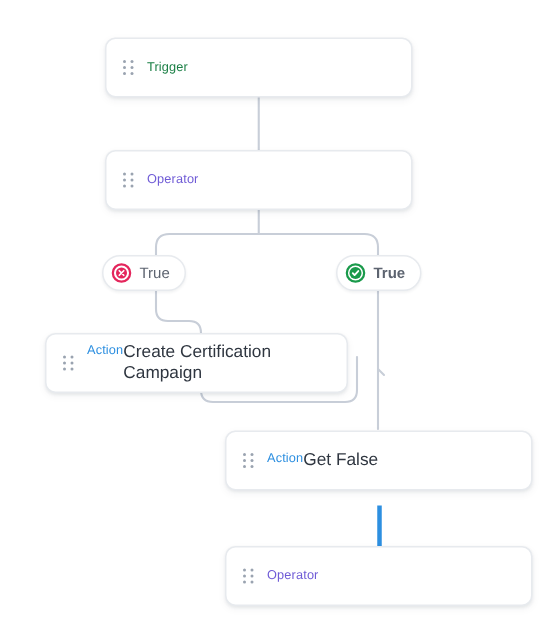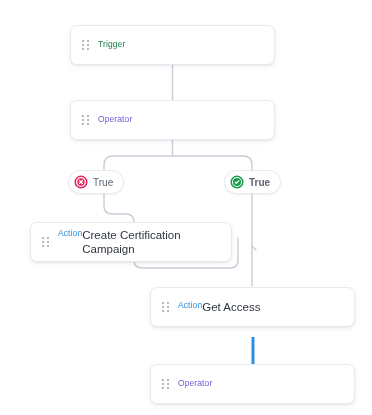--- a/index.html
+++ b/index.html
@@ -195,21 +195,21 @@
     <span class="handle">
       <i></i>
         <i></i>
         <i></i>
         <i></i>
         <i></i>
         <i></i>
     </span>
     <span class="node-text">
       <span class="kind action">Action</span>
-      <span class="title">Get Access</span>
+      <span class="title">Get False</span>
     </span>
   </div>
 
   <div class="node" style="left:150px; top:364px; width:205px; height:40px;">
     <span class="handle">
       <i></i>
         <i></i>
         <i></i>
         <i></i>
         <i></i>

